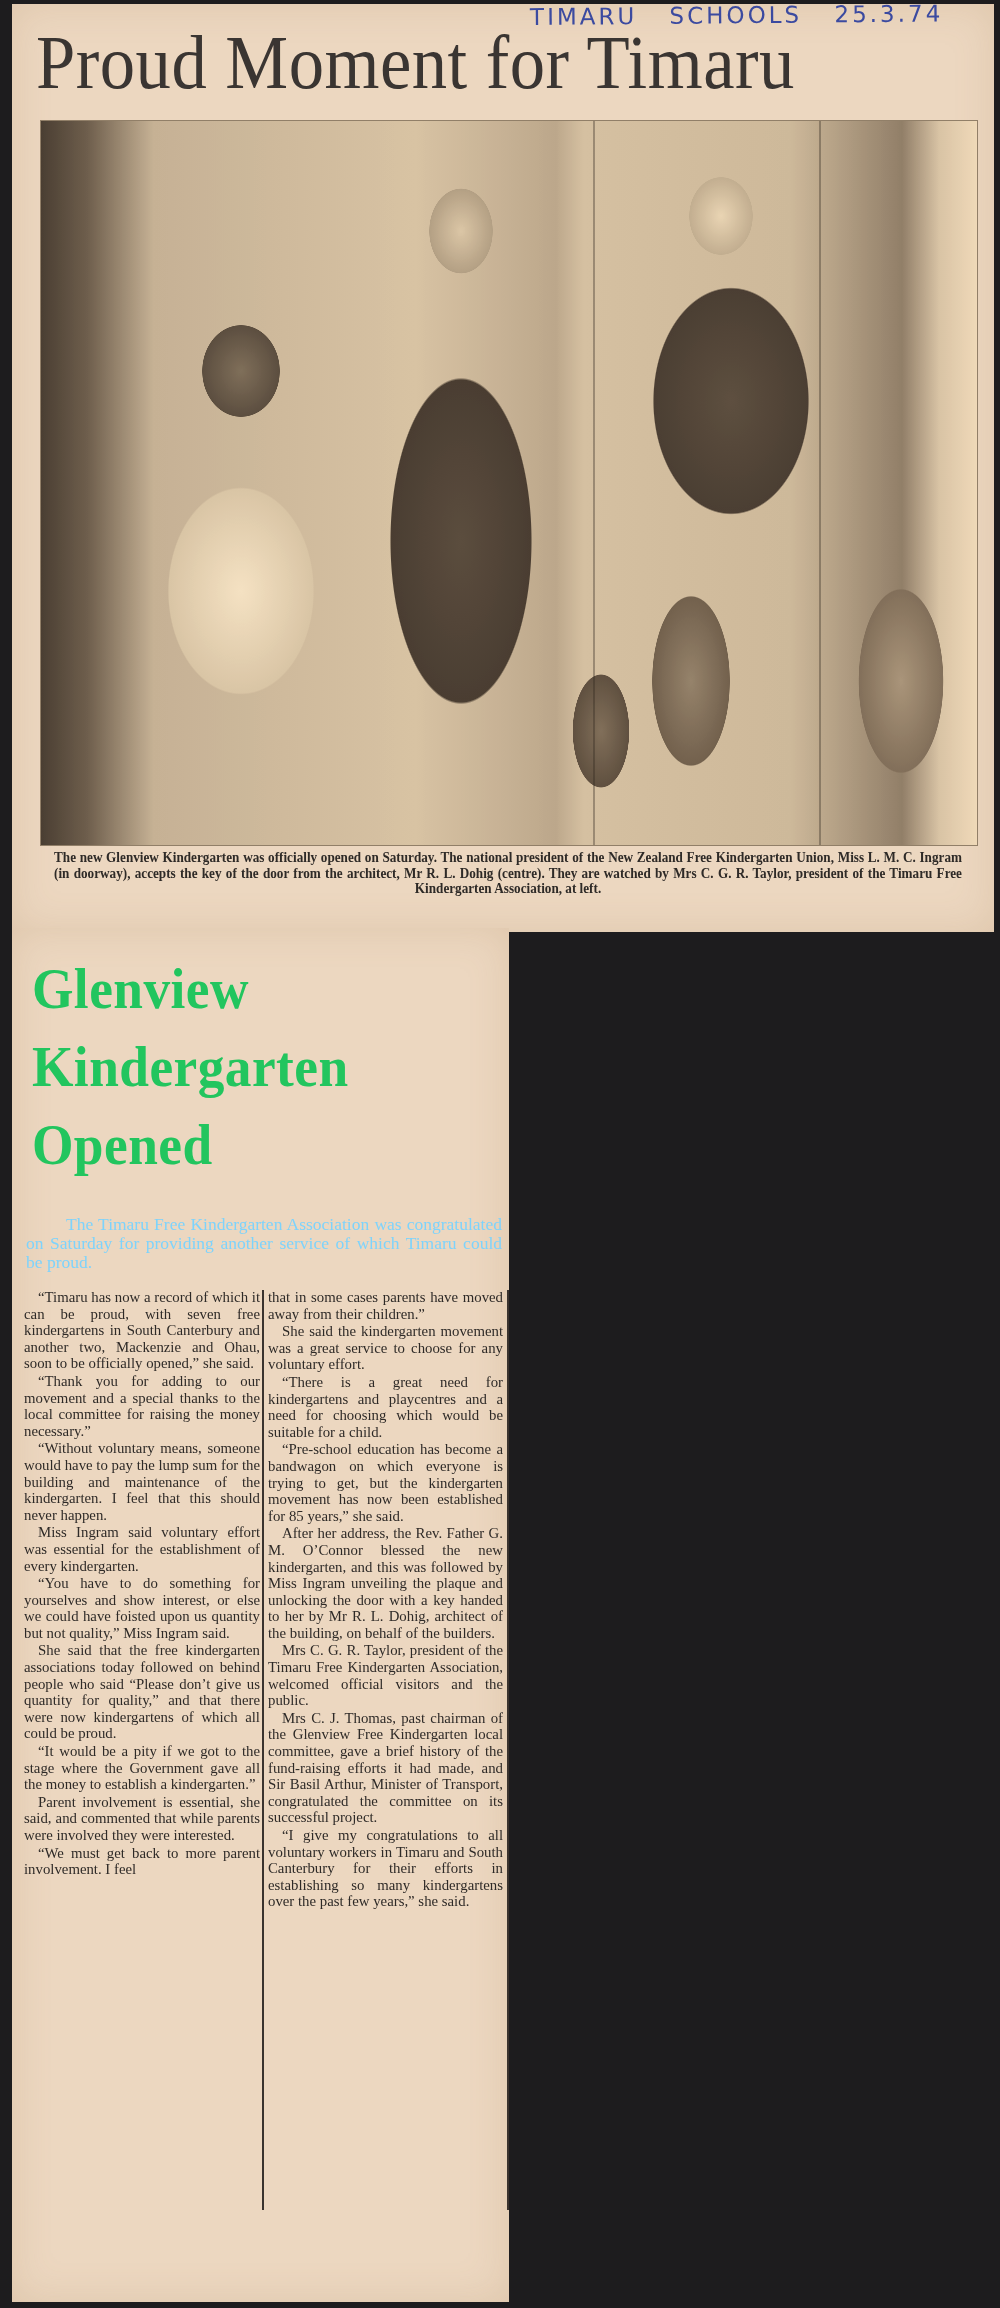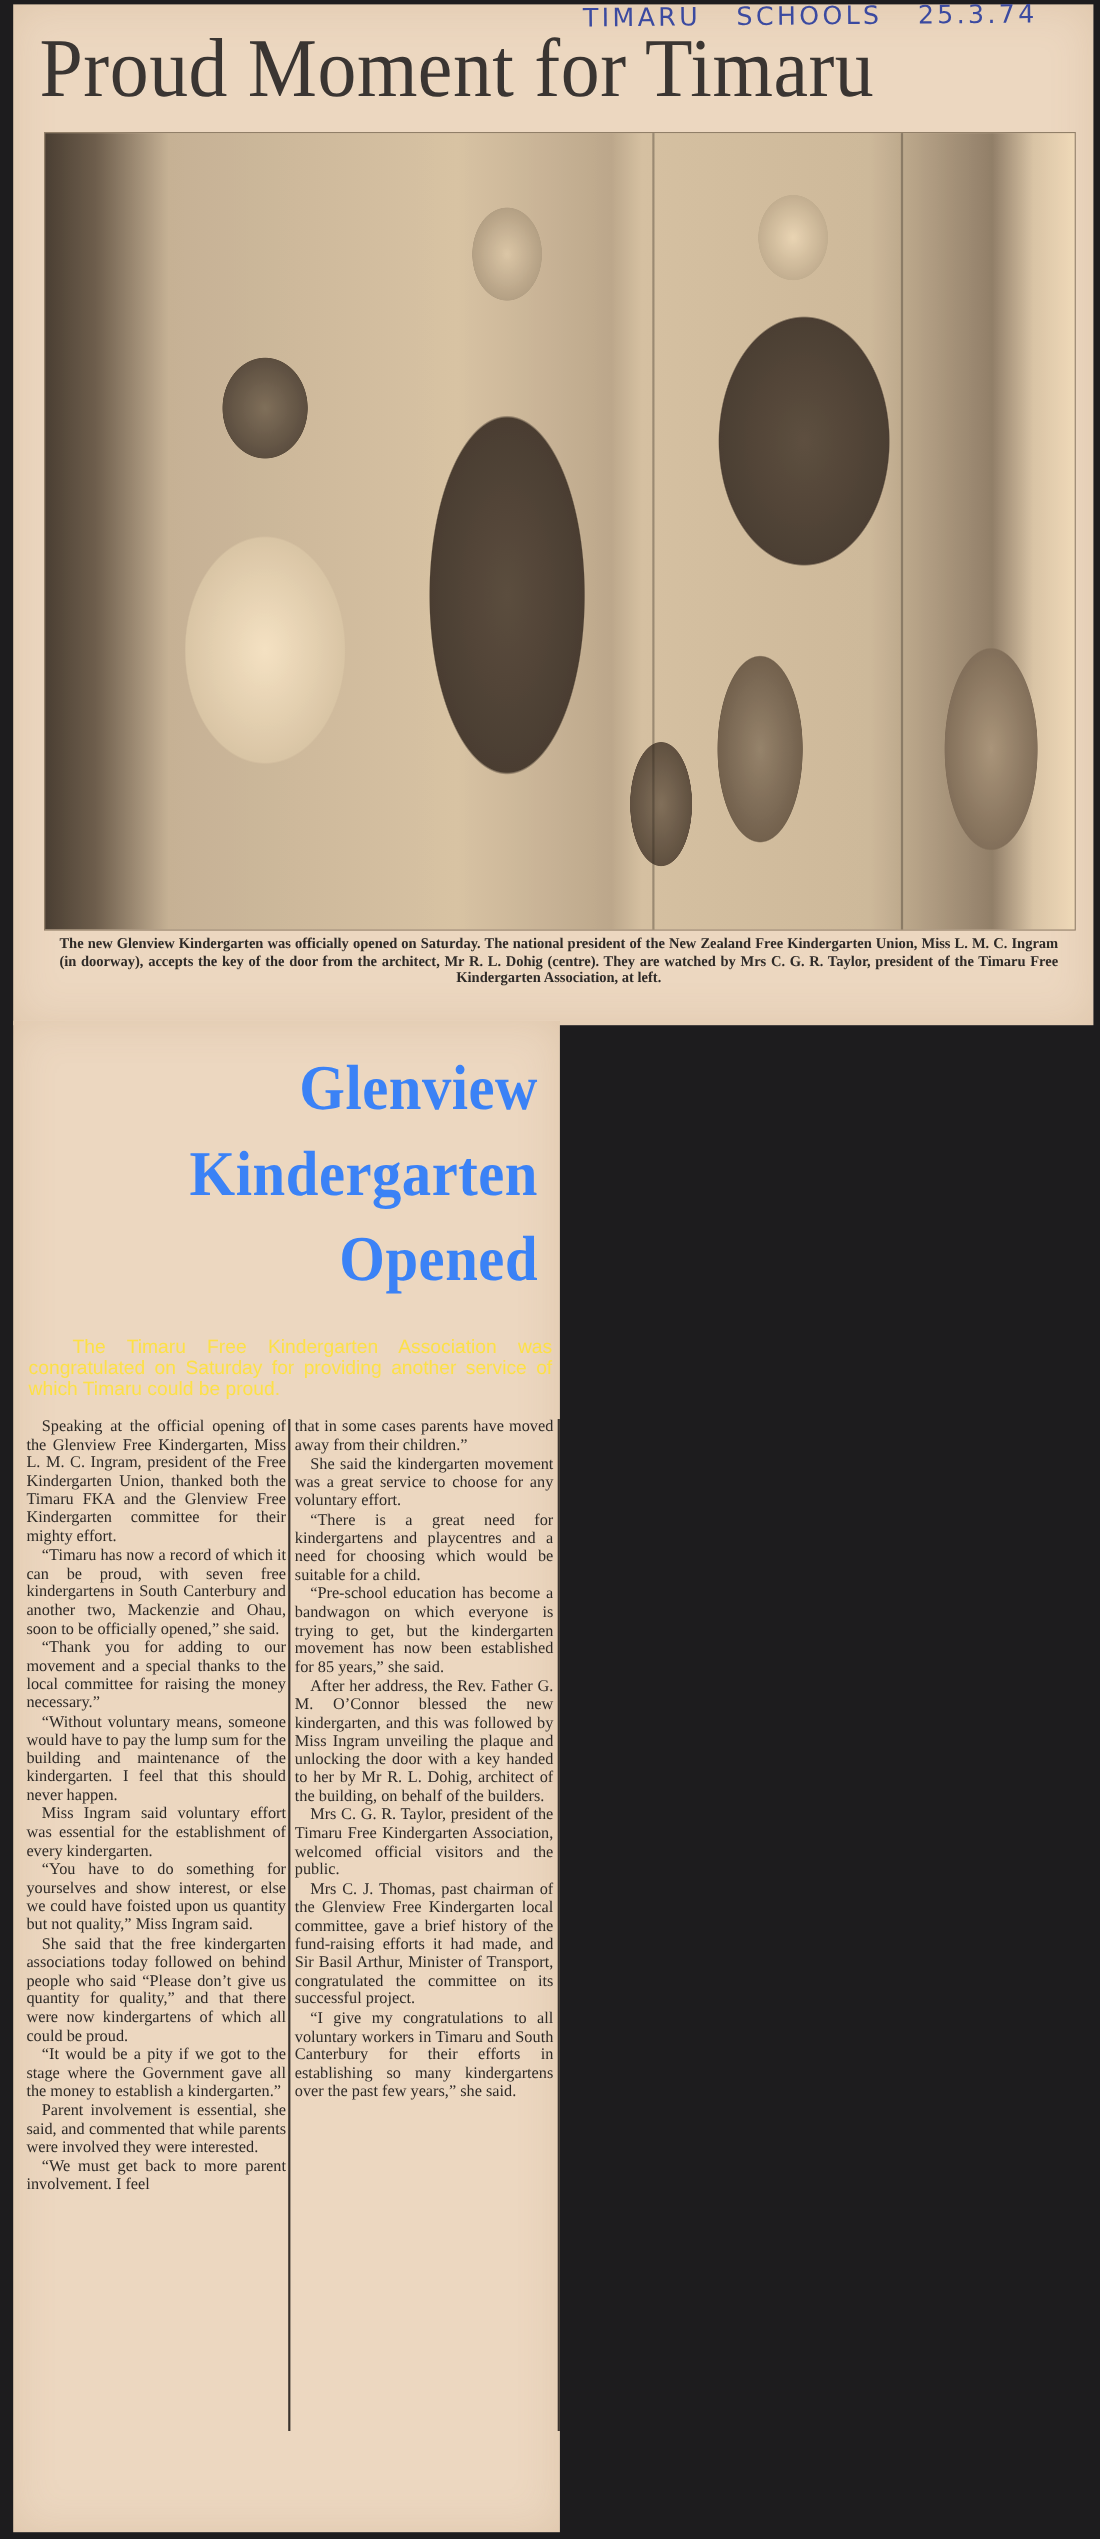--- a/index.html
+++ b/index.html
@@ -42,29 +42,29 @@
     filter: contrast(1.05) sepia(0.25);
   }
   .photo-line { position: absolute; top: 0; width: 2px; height: 100%; background: rgba(50,40,32,0.35); }
   .caption {
     position: absolute; left: 40px; top: 850px; width: 936px;
     font-family: "Liberation Serif", serif; font-weight: bold; font-size: 13.6px;
     line-height: 15.5px; color: #2e2a27; text-align: justify; text-align-last: center;
     transform: scaleX(0.97); transform-origin: center top;
   }
   .subhead {
-    position: absolute; left: 12px; top: 950px; width: 497px; text-align: right;
+    position: absolute; left: 12px; top: 950px; width: 497px; text-align: left;
     font-family: "Liberation Serif", serif; font-weight: bold; font-size: 58px;
-    line-height: 78px; color: #3b82f6; letter-spacing: 0.5px;
+    line-height: 78px; color: #22c55e; letter-spacing: 0.5px;
   }
   .subhead div { transform: scaleX(0.92); }
   .standfirst {
     position: absolute; left: 26px; top: 1215px; width: 476px;
-    font-family: Liberation Sans, sans-serif; font-size: 17.5px; line-height: 19px;
-    color: #fde047; text-align: justify; text-indent: 40px;
+    font-family: Liberation Serif, serif; font-size: 17.5px; line-height: 19px;
+    color: #7dd3fc; text-align: justify; text-indent: 40px;
   }
   .col {
     position: absolute; top: 1289px;
     font-family: "Liberation Serif", serif; font-size: 14.8px; line-height: 16.6px;
     color: #2e2a27; text-align: justify; hyphens: manual;
   }
   .col p { margin: 0 0 1px 0; text-indent: 14px; }
   #col-1 { left: 24px; width: 236px; }
   #col-2 { left: 268px; width: 235px; }
   .col-rule { position: absolute; left: 262px; top: 1290px; width: 1.5px; height: 920px; background: #3a332e; }
@@ -96,21 +96,20 @@
   <div>Kindergarten</div>
   <div>Opened</div>
 </div>
 
 <div class="standfirst">The Timaru Free Kindergarten Association was congratulated on Saturday for providing another service of which Timaru could be proud.</div>
 
 <div class="col-rule"></div>
 <div class="col-rule-2"></div>
 
 <div class="col" id="col-1">
-  <p>Speaking at the official opening of the Glenview Free Kindergarten, Miss L. M. C. Ingram, president of the Free Kindergarten Union, thanked both the Timaru FKA and the Glenview Free Kindergarten committee for their mighty effort.</p>
   <p>“Timaru has now a record of which it can be proud, with seven free kindergartens in South Canterbury and another two, Mackenzie and Ohau, soon to be officially opened,” she said.</p>
   <p>“Thank you for adding to our movement and a special thanks to the local committee for raising the money necessary.”</p>
   <p>“Without voluntary means, someone would have to pay the lump sum for the building and maintenance of the kindergarten. I feel that this should never happen.</p>
   <p>Miss Ingram said voluntary effort was essential for the establishment of every kindergarten.</p>
   <p>“You have to do something for yourselves and show interest, or else we could have foisted upon us quantity but not quality,” Miss Ingram said.</p>
   <p>She said that the free kindergarten associations today followed on behind people who said “Please don’t give us quantity for quality,” and that there were now kindergartens of which all could be proud.</p>
   <p>“It would be a pity if we got to the stage where the Government gave all the money to establish a kindergarten.”</p>
   <p>Parent involvement is essential, she said, and commented that while parents were involved they were interested.</p>
   <p>“We must get back to more parent involvement. I feel</p>
 </div>

